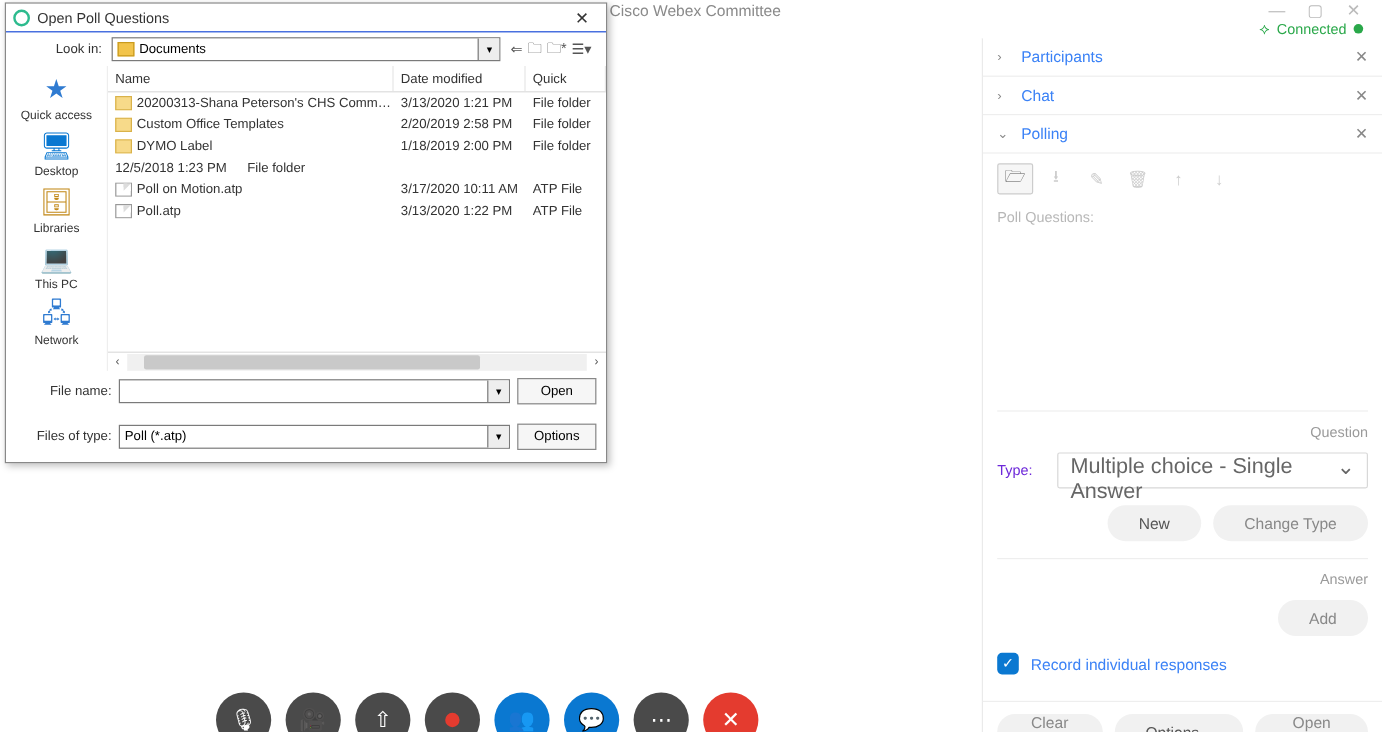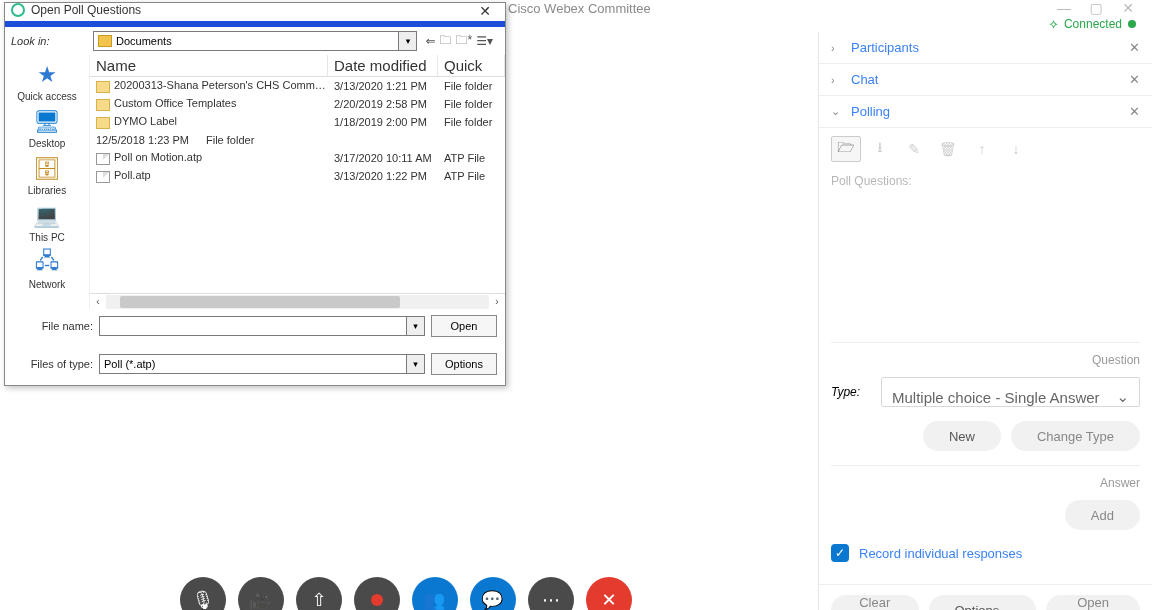--- a/index.html
+++ b/index.html
@@ -36,55 +36,55 @@
     .poll-toolbar { display: flex; gap: 4px; margin-bottom: 12px; }
     .poll-tool { width: 30px; height: 26px; border: 1px solid transparent; display: flex; align-items: center; justify-content: center; color: #888; font-size: 14px; border-radius: 2px; }
     .poll-tool.active { border-color: #ccc; background: #f6f6f6; color: #555; }
     .poll-tool.disabled { color: #ccc; }
     .poll-questions-label { color: #b7b7b7; font-size: 12px; margin-bottom: 8px; }
     .poll-questions-area { flex: 1; min-height: 140px; }
 
     .question-section { border-top: 1px solid #eee; padding-top: 10px; margin-top: 6px; }
     .section-title { color: #9a9a9a; font-size: 12px; margin-bottom: 10px; text-align: right; }
     .type-row { display: flex; align-items: center; gap: 10px; margin-bottom: 14px; }
-    .type-row .lbl { width: 40px; color: #000000; font-size: 12px; font-style: italic; }
-    .type-select { flex: 1; height: 30px; border: 1px solid #d8d8d8; border-radius: 2px; display: flex; align-items: flex-end; justify-content: space-between; padding: 0 10px; color: #666; font-size: 15px; background: #fff; }
+    .type-row .lbl { width: 40px; color: #6d28d9; font-size: 12px; }
+    .type-select { flex: 1; height: 30px; border: 1px solid #d8d8d8; border-radius: 2px; display: flex; align-items: flex-start; justify-content: space-between; padding: 0 10px; color: #666; font-size: 18px; background: #fff; }
     .pill-row { display: flex; gap: 10px; justify-content: flex-end; }
     .pill-btn { height: 30px; padding: 0 26px; border-radius: 16px; background: #f1f1f1; border: none; color: #888; font-size: 13px; display: inline-flex; align-items: center; }
     .pill-btn.enabled { color: #555; cursor: pointer; }
 
     .answer-section { border-top: 1px solid #eee; padding-top: 10px; margin-top: 14px; }
     .record-row { display: flex; align-items: center; gap: 10px; margin: 14px 0 10px 0; }
     .chk { width: 18px; height: 18px; border-radius: 4px; background: #0a78d1; display: flex; align-items: center; justify-content: center; color: #fff; font-size: 12px; }
     .record-row .txt { color: #3b82f6; font-size: 13px; }
 
     .bottom-pills { display: flex; gap: 10px; padding: 10px 12px; border-top: 1px solid #eee; }
 
     
     .file-dialog { position: absolute; left: 4px; top: 2px; width: 502px; height: 384px; background: #fff; border: 1px solid #888; box-shadow: 2px 2px 6px rgba(0,0,0,0.25); display: flex; flex-direction: column; font-size: 11px; }
-    .fd-title { height: 24px; display: flex; align-items: flex-start; padding: 0 6px; border-bottom: 6px solid #1d4ed8; }
+    .fd-title { height: 24px; display: flex; align-items: center; padding: 0 6px; border-bottom: 1px solid #1d4ed8; }
     .fd-title .icon { width: 14px; height: 14px; border: 2px solid #2dbb8e; border-radius: 50%; margin-right: 6px; }
     .fd-title .t { flex: 1; font-size: 12px; color: #333; }
     .fd-title .x { width: 28px; text-align: center; font-size: 14px; color: #333; }
 
     .fd-top { height: 28px; display: flex; align-items: center; padding: 3px 6px; gap: 8px; }
-    .fd-top .lbl { width: 74px; text-align: left; color: #333; font-style: italic; }
+    .fd-top .lbl { width: 74px; text-align: right; color: #333; }
     .fd-combo { flex: 1; height: 20px; border: 1px solid #7a7a7a; background: #fff; display: flex; align-items: center; padding: 0 4px; gap: 4px; position: relative; }
     .fd-combo .fold { width: 14px; height: 12px; background: #f2c44b; border: 1px solid #c99b1f; }
     .fd-combo .arrow { position: absolute; right: 0; top: 0; bottom: 0; width: 18px; border-left: 1px solid #7a7a7a; display: flex; align-items: center; justify-content: center; font-size: 9px; background: #eee; }
     .fd-nav-icons { display: flex; gap: 4px; padding-right: 6px; color: #555; font-size: 12px; }
     .fd-nav-icons span { display: inline-flex; align-items: center; }
 
     .fd-main { flex: 1; display: flex; }
     .fd-left { width: 84px; display: flex; flex-direction: column; align-items: center; padding-top: 6px; gap: 6px; }
     .fd-place { width: 70px; display: flex; flex-direction: column; align-items: center; font-size: 10px; color: #333; gap: 2px; cursor: pointer; }
     .fd-place .pic { width: 36px; height: 28px; display: flex; align-items: center; justify-content: center; font-size: 22px; }
 
     .fd-list { flex: 1; display: flex; flex-direction: column; border-left: 1px solid #eee; }
-    .fd-headers { height: 22px; display: flex; align-items: center; border-bottom: 1px solid #ddd; font-size: 15px; color: #333; }
+    .fd-headers { height: 22px; display: flex; align-items: center; border-bottom: 1px solid #ddd; font-size: 11px; color: #333; }
     .fd-headers .col { padding-left: 6px; border-right: 1px solid #e6e6e6; height: 100%; display: flex; align-items: center; }
     .col-name { width: 238px; }
     .col-date { width: 110px; }
     .col-type { flex: 1; }
     .fd-rows { flex: 1; }
     .fd-row { height: 18px; display: flex; align-items: center; font-size: 11px; color: #333; }
     .fd-row .cell { padding-left: 6px; overflow: hidden; white-space: nowrap; text-overflow: ellipsis; }
     .fic { width: 14px; height: 12px; display: inline-block; margin-right: 4px; vertical-align: middle; }
     .fic.folder { background: #f7da8a; border: 1px solid #d9b24a; }
     .fic.file { background: #fff; border: 1px solid #999; position: relative; }

